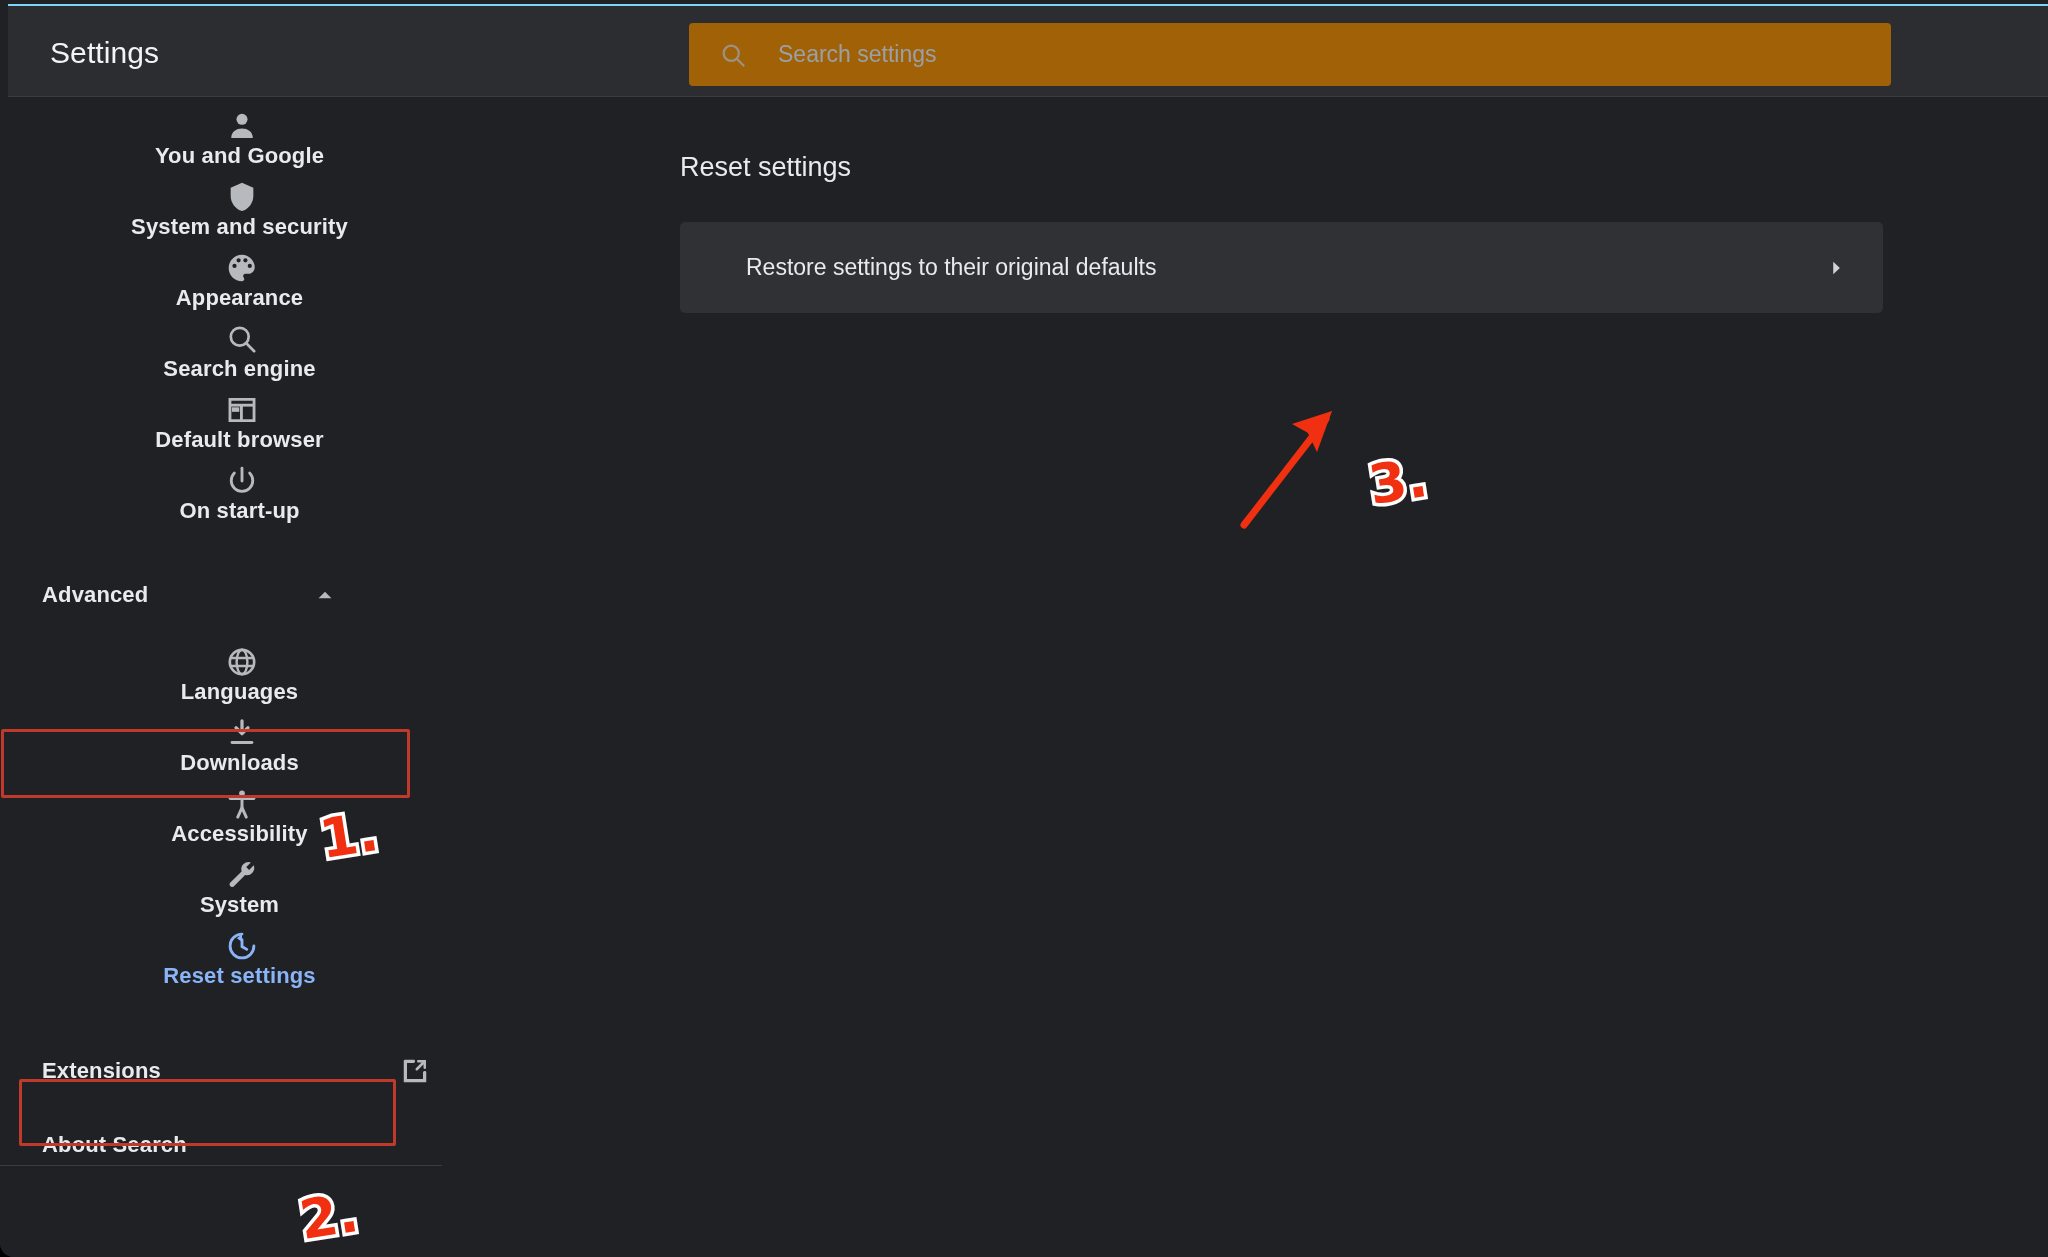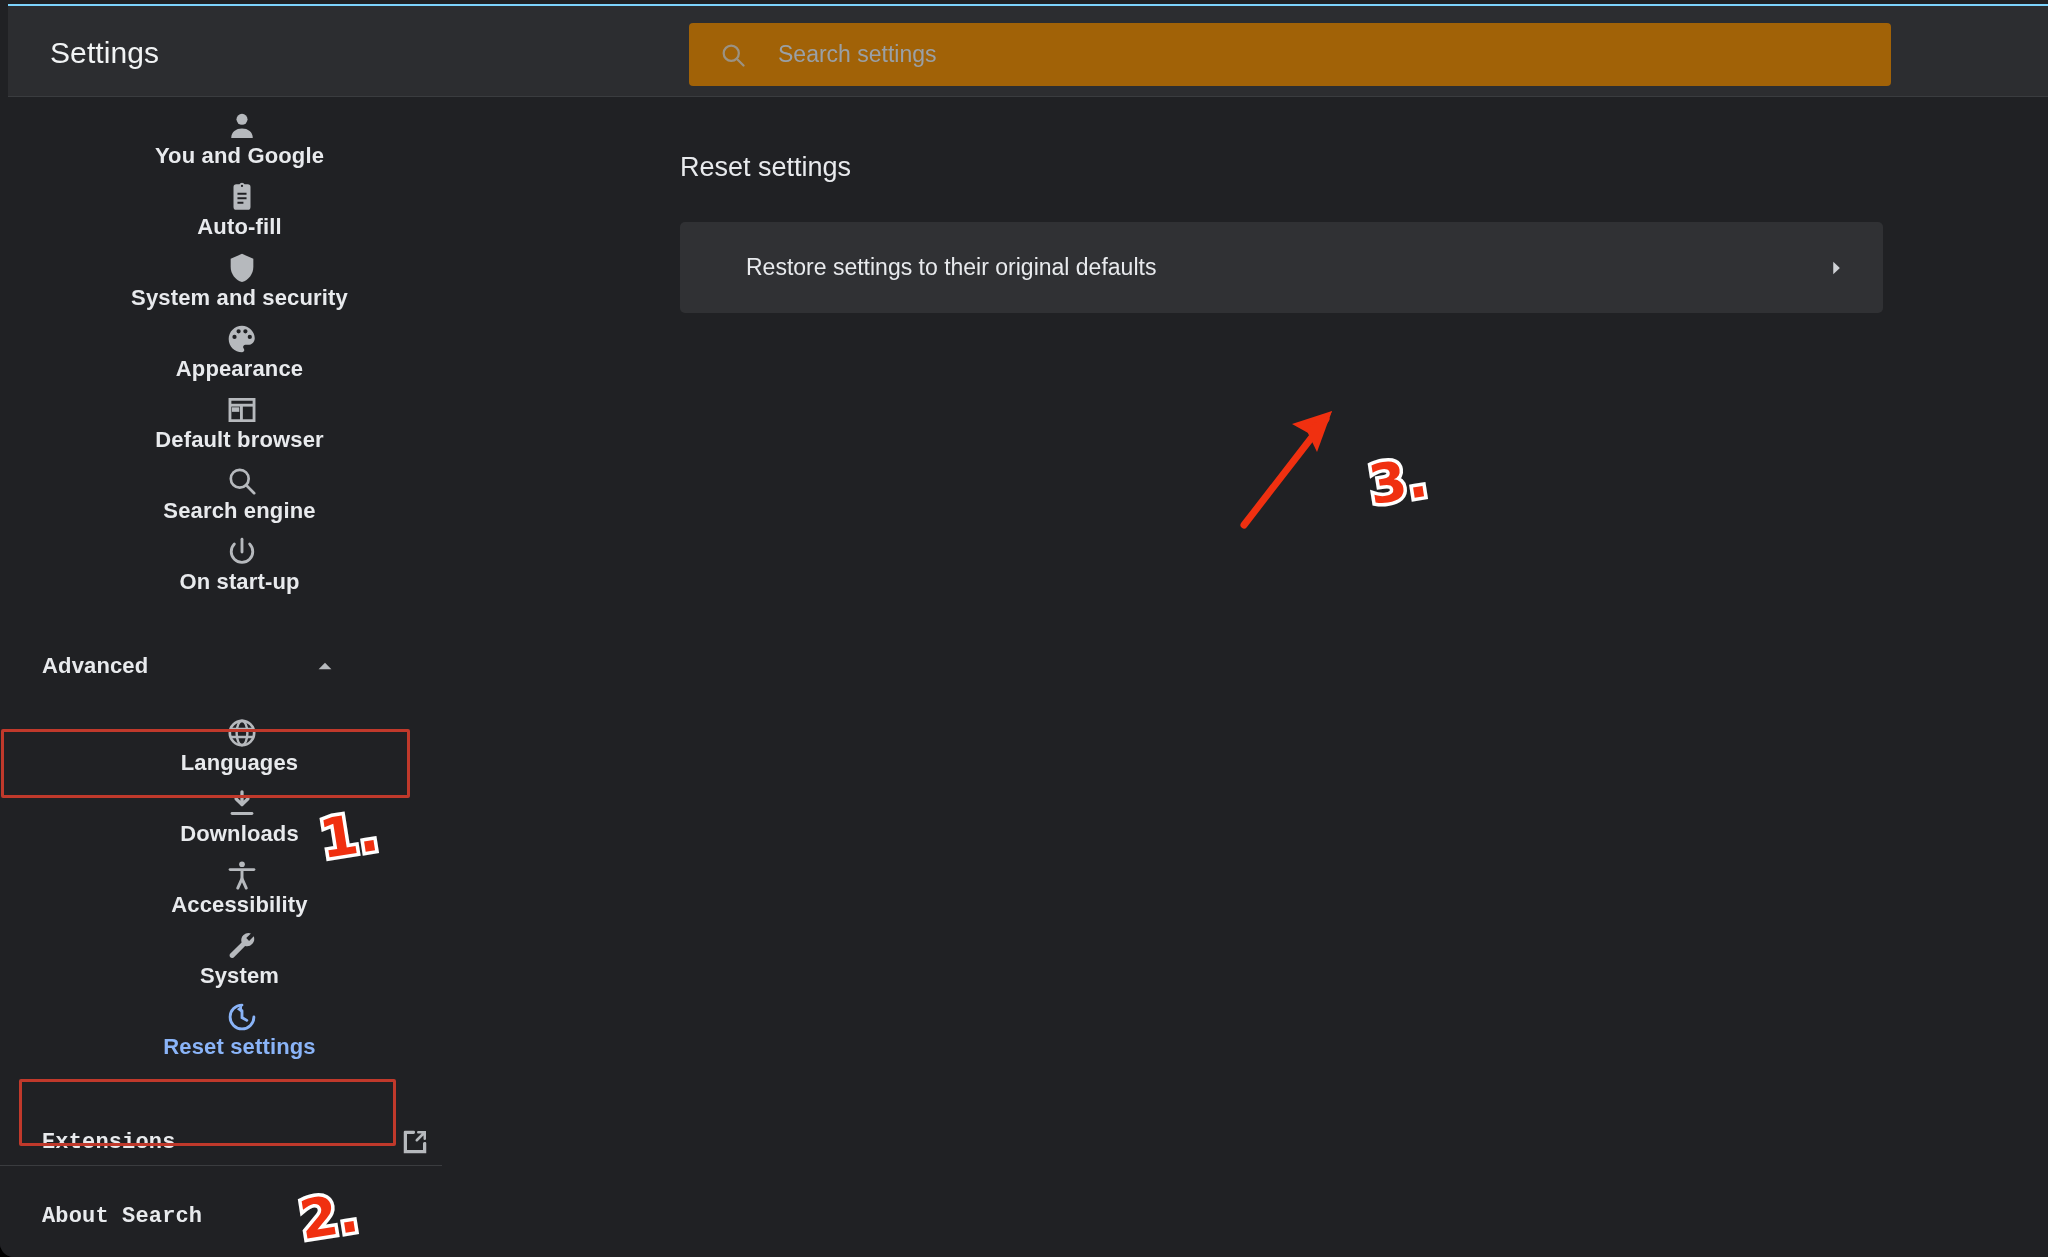--- a/index.html
+++ b/index.html
@@ -82,21 +82,20 @@
     position:absolute; left:0; top:1068px; width:442px; height:1px;
     background:#3a3c3f;
   }
   .foot-row{
     display:flex; align-items:center; height:74px; width:100%;
     position:relative; cursor:pointer;
   }
   .foot-label{
     margin-left:42px; font-size:22px; color:#e8eaed; font-weight:700;
     letter-spacing:.15px;
-    font-family:Liberation Mono, monospace;
   }
   #extensions-external{
     position:absolute; left:400px; top:50%; transform:translateY(-50%);
     width:30px; height:30px;
   }
   #extensions-external svg{ width:30px; height:30px; stroke:#b6b9bd; fill:none; stroke-width:2; }
 
   
   #main{
     position:absolute; left:442px; top:97px; width:1606px; height:1160px;
@@ -173,67 +172,59 @@
     <div class="nav-row" style="margin-top:12px">
       <span class="nav-icon">
         <svg viewBox="0 0 24 24">
             <circle cx="12" cy="7.3" r="3.9"></circle>
             <path d="M4.4 20.4c0-4.2 3.4-6.6 7.6-6.6s7.6 2.4 7.6 6.6z"></path>
           </svg>
       </span>
       <span class="nav-label">You and Google</span>
     </div>
 
-    <div class="nav-row">
-      <span class="nav-icon">
-        <svg viewBox="0 0 24 24">
-            <path d="M16 3h-2.2a2 2 0 00-3.6 0H8a2 2 0 00-2 2v14a2 2 0 002 2h8a2 2 0 002-2V5a2 2 0 00-2-2zm-4 .4a.8.8 0 110 1.6.8.8 0 010-1.6zM8.8 9h6.4v1.4H8.8zm0 3.2h6.4v1.4H8.8zm0 3.2h4.2v1.4H8.8z"></path>
-          </svg>
-      </span>
-      <span class="nav-label">Auto-fill</span>
-    </div>
 
     <div class="nav-row">
       <span class="nav-icon">
         <svg viewBox="0 0 24 24">
             <path d="M12 2L4 5.4v5.9c0 4.9 3.4 9.4 8 10.6 4.6-1.2 8-5.7 8-10.6V5.4z"></path>
           </svg>
       </span>
       <span class="nav-label">System and security</span>
     </div>
 
     <div class="nav-row">
       <span class="nav-icon">
         <svg viewBox="0 0 24 24">
             <path d="M12 2.6C6.8 2.6 2.6 6.8 2.6 12s4.2 9.4 9.4 9.4c.9 0 1.6-.7 1.6-1.6 0-.4-.2-.8-.4-1.1-.3-.3-.4-.6-.4-1 0-.9.7-1.6 1.6-1.6h1.9c2.6 0 4.7-2.1 4.7-4.7 0-4.6-4.2-8.8-9-8.8zM6.7 12a1.5 1.5 0 110-3 1.5 1.5 0 010 3zm2.9-3.9a1.5 1.5 0 110-3 1.5 1.5 0 010 3zm4.8 0a1.5 1.5 0 110-3 1.5 1.5 0 010 3zm3.1 3.9a1.5 1.5 0 110-3 1.5 1.5 0 010 3z"></path>
           </svg>
       </span>
       <span class="nav-label">Appearance</span>
+    </div>
+
+    <div class="nav-row">
+      <span class="nav-icon">
+        <svg viewBox="0 0 24 24">
+            <circle cx="10.4" cy="10.4" r="6.3" fill="none" stroke="#b6b9bd" stroke-width="1.9"></circle>
+            <line x1="15.2" y1="15.2" x2="20.6" y2="20.6" stroke="#b6b9bd" stroke-width="1.9" stroke-linecap="round"></line>
+          </svg>
+      </span>
+      <span class="nav-label">Search engine</span>
     </div>
 
     <div class="nav-row">
       <span class="nav-icon">
         <svg viewBox="0 0 24 24">
             <path d="M3.5 4.5h17v15h-17z" fill="none" stroke="#b6b9bd" stroke-width="2"></path>
             <path d="M3.5 8.6h17" stroke="#b6b9bd" stroke-width="2"></path>
             <path d="M11.6 8.6v11" stroke="#b6b9bd" stroke-width="2"></path>
             <rect x="4.9" y="10.1" width="5.2" height="3.2"></rect>
           </svg>
       </span>
       <span class="nav-label">Default browser</span>
-    </div>
-
-    <div class="nav-row">
-      <span class="nav-icon">
-        <svg viewBox="0 0 24 24">
-            <circle cx="10.4" cy="10.4" r="6.3" fill="none" stroke="#b6b9bd" stroke-width="1.9"></circle>
-            <line x1="15.2" y1="15.2" x2="20.6" y2="20.6" stroke="#b6b9bd" stroke-width="1.9" stroke-linecap="round"></line>
-          </svg>
-      </span>
-      <span class="nav-label">Search engine</span>
     </div>
 
     <div class="nav-row">
       <span class="nav-icon">
         <svg viewBox="0 0 24 24">
             <path d="M12 3v9" fill="none" stroke="#b6b9bd" stroke-width="2" stroke-linecap="round"></path>
             <path d="M6.6 6.4a7.6 7.6 0 1010.8 0" fill="none" stroke="#b6b9bd" stroke-width="2" stroke-linecap="round"></path>
           </svg>
       </span>
       <span class="nav-label">On start-up</span>

